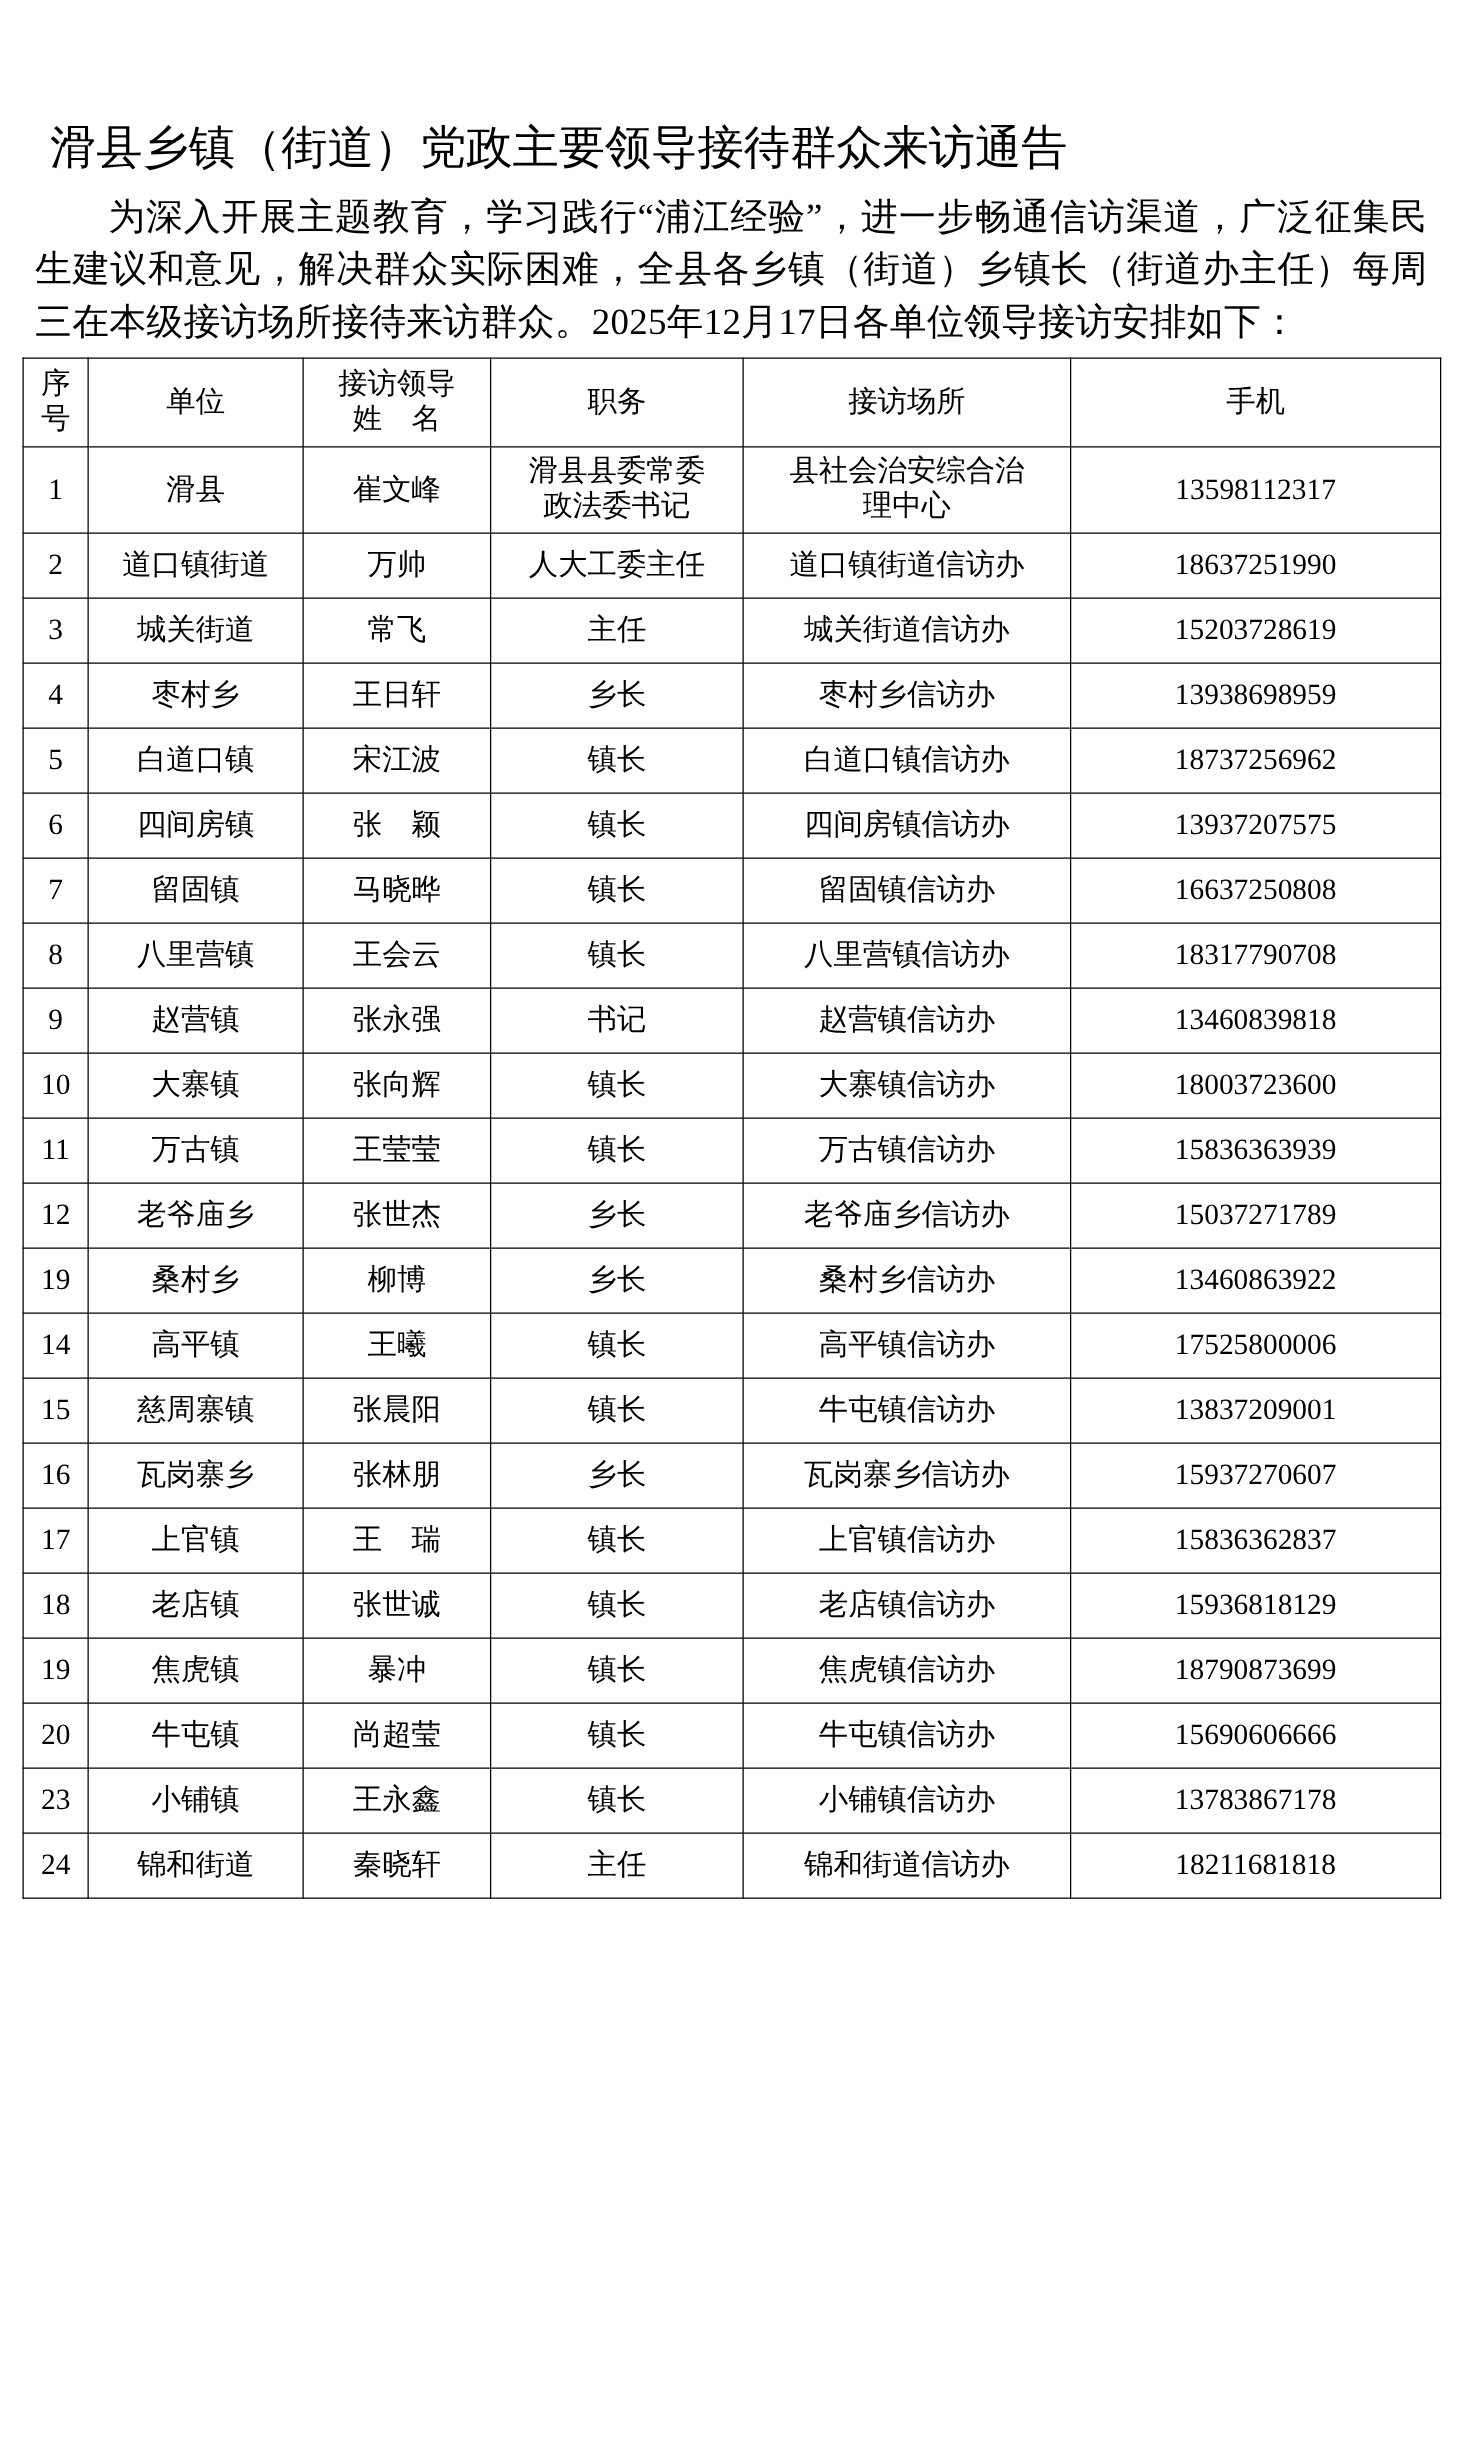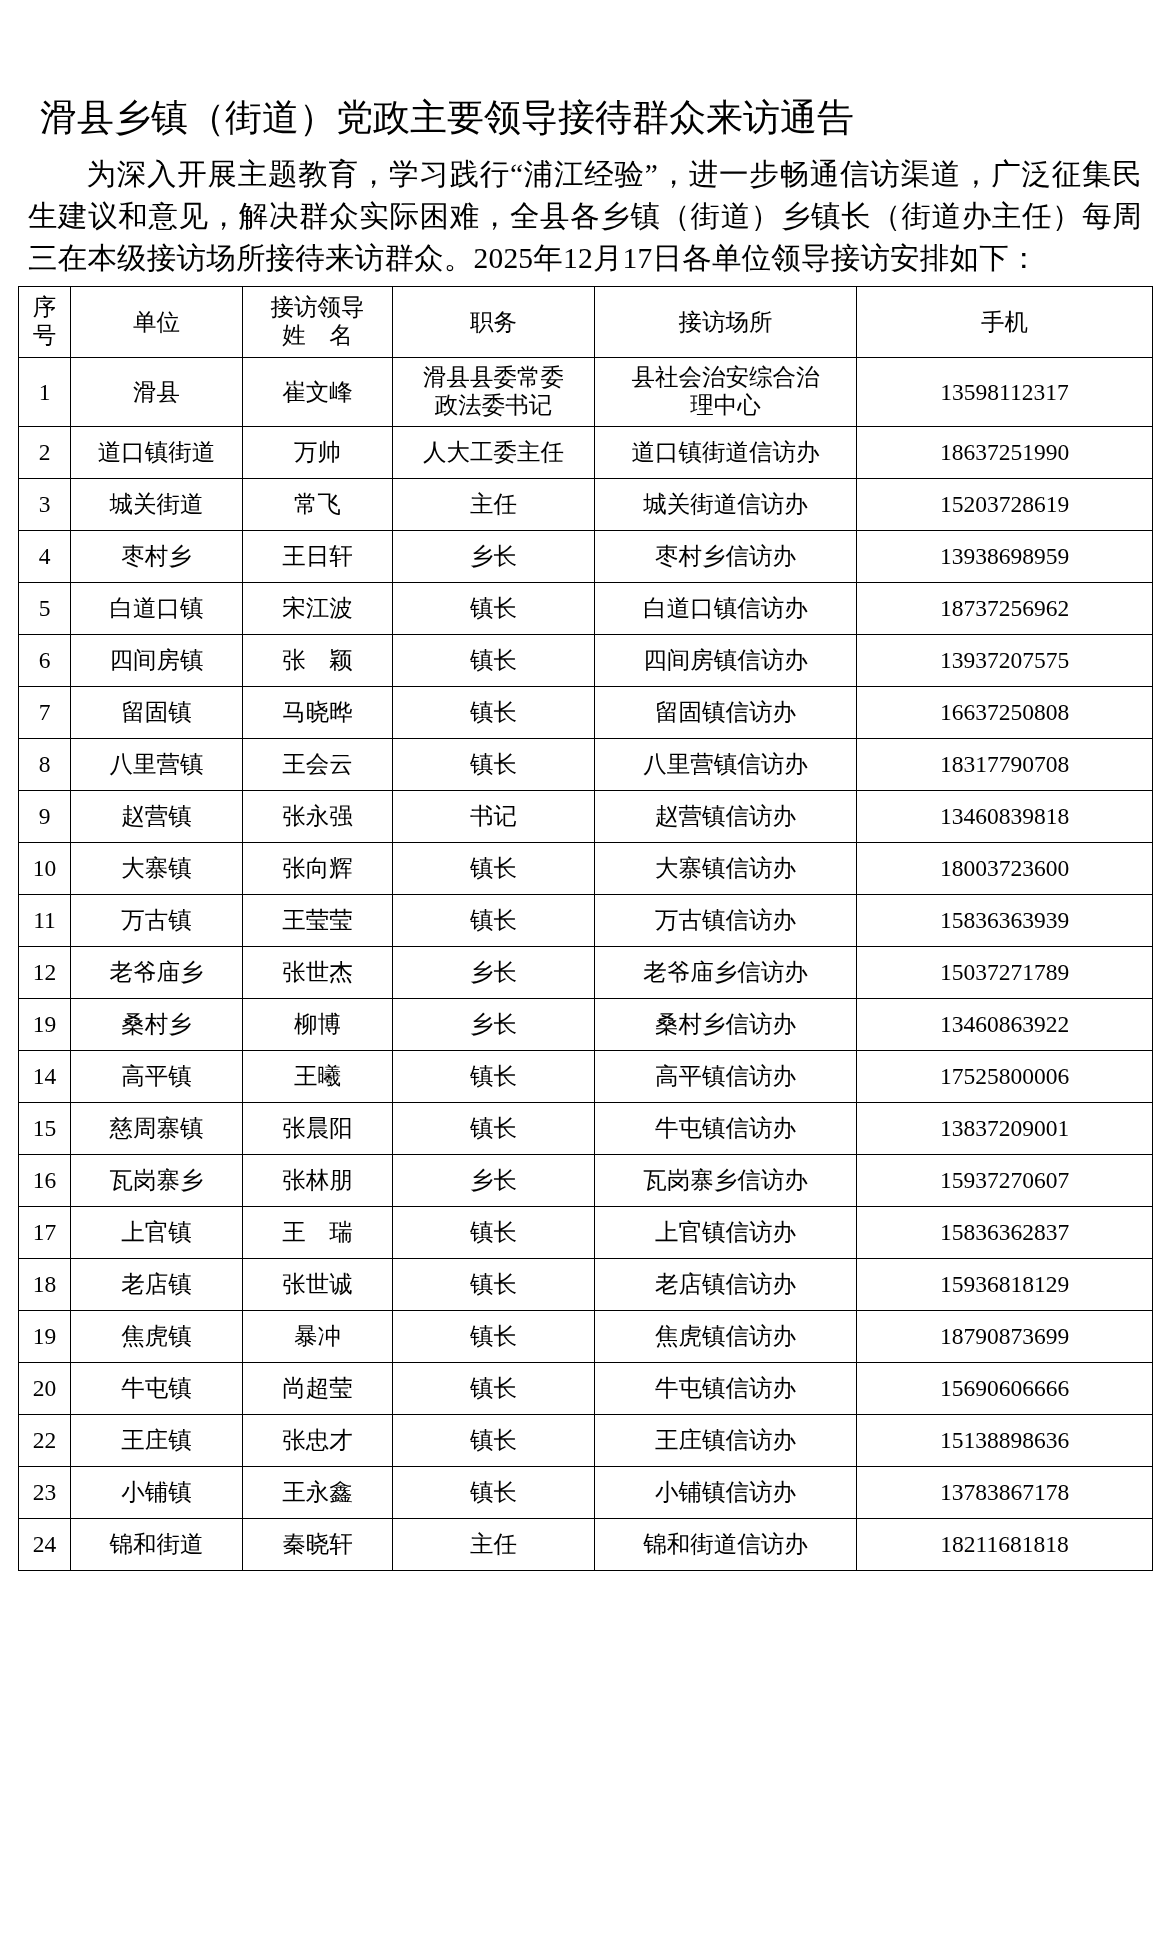--- a/index.html
+++ b/index.html
@@ -285,28 +285,20 @@
           </tr>
           <tr>
             <td>20</td>
             <td>牛屯镇</td>
             <td>尚超莹</td>
             <td>镇长</td>
             <td>牛屯镇信访办</td>
             <td>15690606666</td>
           </tr>
           <tr>
-            <td>22</td>
-            <td>王庄镇</td>
-            <td>张忠才</td>
-            <td>镇长</td>
-            <td>王庄镇信访办</td>
-            <td>15138898636</td>
-          </tr>
-          <tr>
             <td>23</td>
             <td>小铺镇</td>
             <td>王永鑫</td>
             <td>镇长</td>
             <td>小铺镇信访办</td>
             <td>13783867178</td>
           </tr>
           <tr>
             <td>24</td>
             <td>锦和街道</td>

